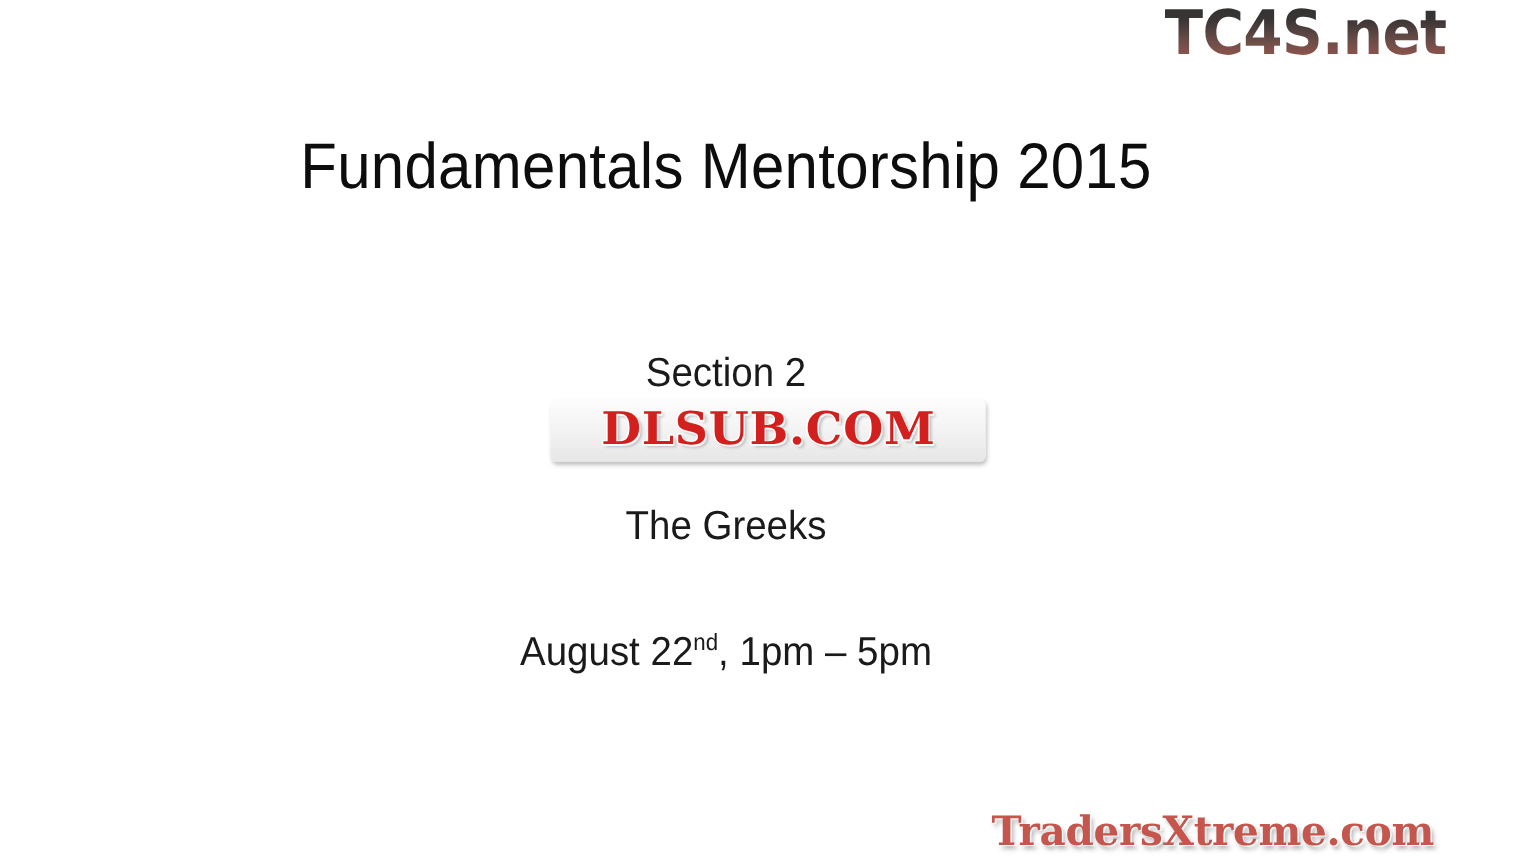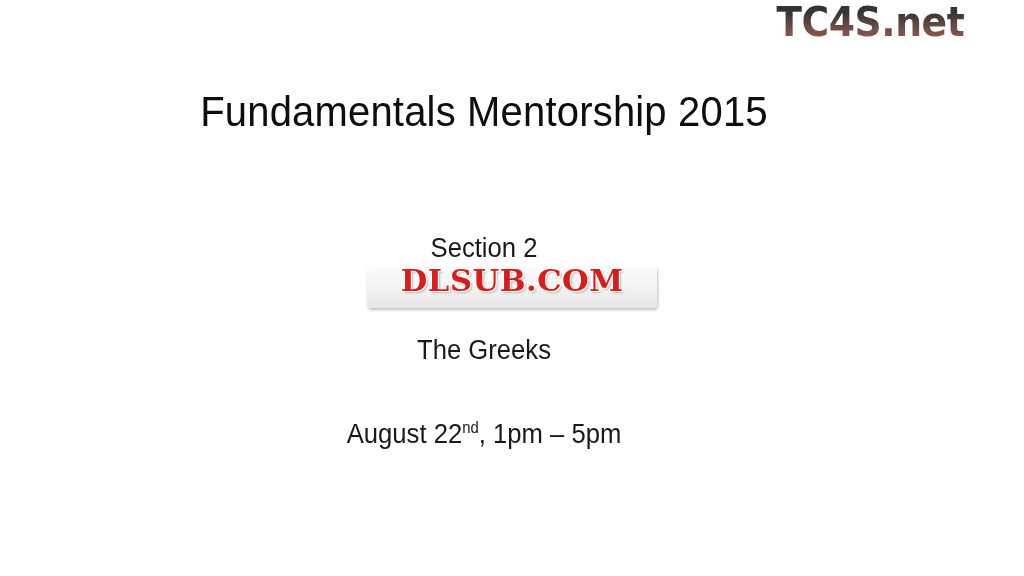--- a/index.html
+++ b/index.html
@@ -102,21 +102,21 @@
   #dlsub-watermark {
     position: absolute;
     left: 367px;
     top: 266px;
     width: 290px;
     height: 42px;
     background: linear-gradient(to bottom, #fdfdfd 0%, #f3f3f3 50%, #e6e6e6 100%);
     border-radius: 4px;
     box-shadow: 1px 2px 3px rgba(0,0,0,0.25);
     display: flex;
-    align-items: flex-start;
+    align-items: center;
     justify-content: center;
     user-select: none;
   }
   #dlsub-watermark-text {
     font-family: "DejaVu Serif", serif;
     font-weight: 700;
     font-size: 30px;
     line-height: 1;
     letter-spacing: 0.5px;
     color: #d2201f;
@@ -179,14 +179,15 @@
     <span id="dlsub-watermark-text">DLSUB.COM</span>
   </div>
 
   <div id="subject-label">The Greeks</div>
 
   <div id="datetime-label">
     <span>August 22</span><sup>nd</sup><span>, 1pm – 5pm</span>
   </div>
 
 
+  <div id="tradersxtreme-watermark">TradersXtreme.com</div>
 
 </div>
 
 </body></html>

